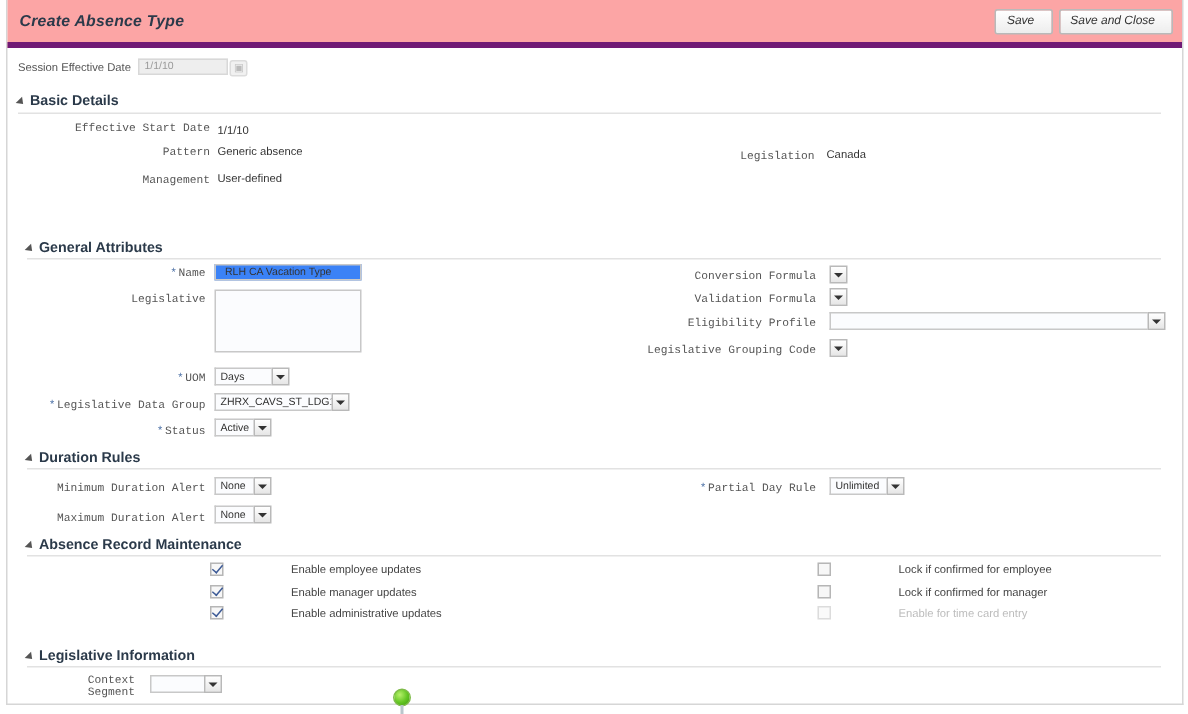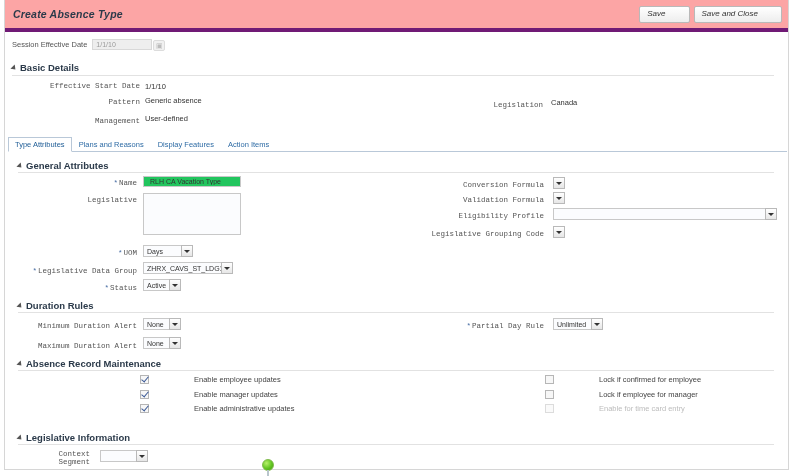--- a/index.html
+++ b/index.html
@@ -56,21 +56,21 @@
   .header-buttons {
     position: absolute;
     right: 6px; top: 6px;
     display: flex;
     gap: 4px;
   }
   .btn {
     display: inline-block;
     font-size: 8px;
     color: #333;
-    padding: 2px 23px 3px 7px;
+    padding: 2px 11px 3px 7px;
     border: 1px solid #b9b9b9;
     border-radius: 2px;
     background: linear-gradient(#ffffff, #ededed);
     line-height: 10px;
     cursor: pointer;
     white-space: nowrap;
   }
 
   
   .session-row {
@@ -162,21 +162,21 @@
     color: #333;
     margin-left: 5px;
     line-height: 11px;
     white-space: nowrap;
   }
 
   .input-text {
     margin-left: 5px;
     height: 11px;
     border: 1px solid #c8c8c8;
-    background: #22c55e;
+    background: #3b82f6;
     box-sizing: border-box;
     font-size: 7px;
     color: #333;
     padding: 0 6px;
     line-height: 10px;
     outline: none;
     font-family: "Liberation Sans", sans-serif;
   }
   textarea.input-area {
     margin-left: 5px;
@@ -371,26 +371,20 @@
     <span class="fvalue"></span>
   </div>
 
   <div class="field" style="left:400px; top:100px; width:143px; justify-content:flex-end;">
     <span class="flabel">Legislation</span>
   </div>
   <div class="field" style="left:546px; top:97px;">
     <span class="fvalue">Canada</span>
   </div>
 
-  <div class="tabs">
-    <span class="tab active">Type Attributes</span>
-    <span class="tab">Plans and Reasons</span>
-    <span class="tab">Display Features</span>
-    <span class="tab">Action Items</span>
-  </div>
 
   <div class="section-head" style="left:18px; top:160px;">
     <span class="disc"></span>
     <span>General Attributes</span>
   </div>
   <div class="sec-rule" style="left:18px; top:172px; width:756px;"></div>
 
   <div class="field" style="left:0px; top:178px; width:137px; justify-content:flex-end;">
     <span class="flabel"><span class="req">*</span><span>Name</span></span>
   </div>
@@ -502,21 +496,21 @@
     <span class="cb checked"></span>
     <span class="cblabel">Enable administrative updates</span>
   </div>
 
   <div class="cbrow" style="left:545px; top:375px;">
     <span class="cb"></span>
     <span class="cblabel">Lock if confirmed for employee</span>
   </div>
   <div class="cbrow" style="left:545px; top:390px;">
     <span class="cb"></span>
-    <span class="cblabel">Lock if employee for manager</span>
+    <span class="cblabel">Lock if confirmed for manager</span>
   </div>
   <div class="cbrow" style="left:545px; top:404px;">
     <span class="cb disabled"></span>
     <span class="cblabel muted">Enable for time card entry</span>
   </div>
 
   <div class="section-head" style="left:18px; top:432px;">
     <span class="disc"></span>
     <span>Legislative Information</span>
   </div>

